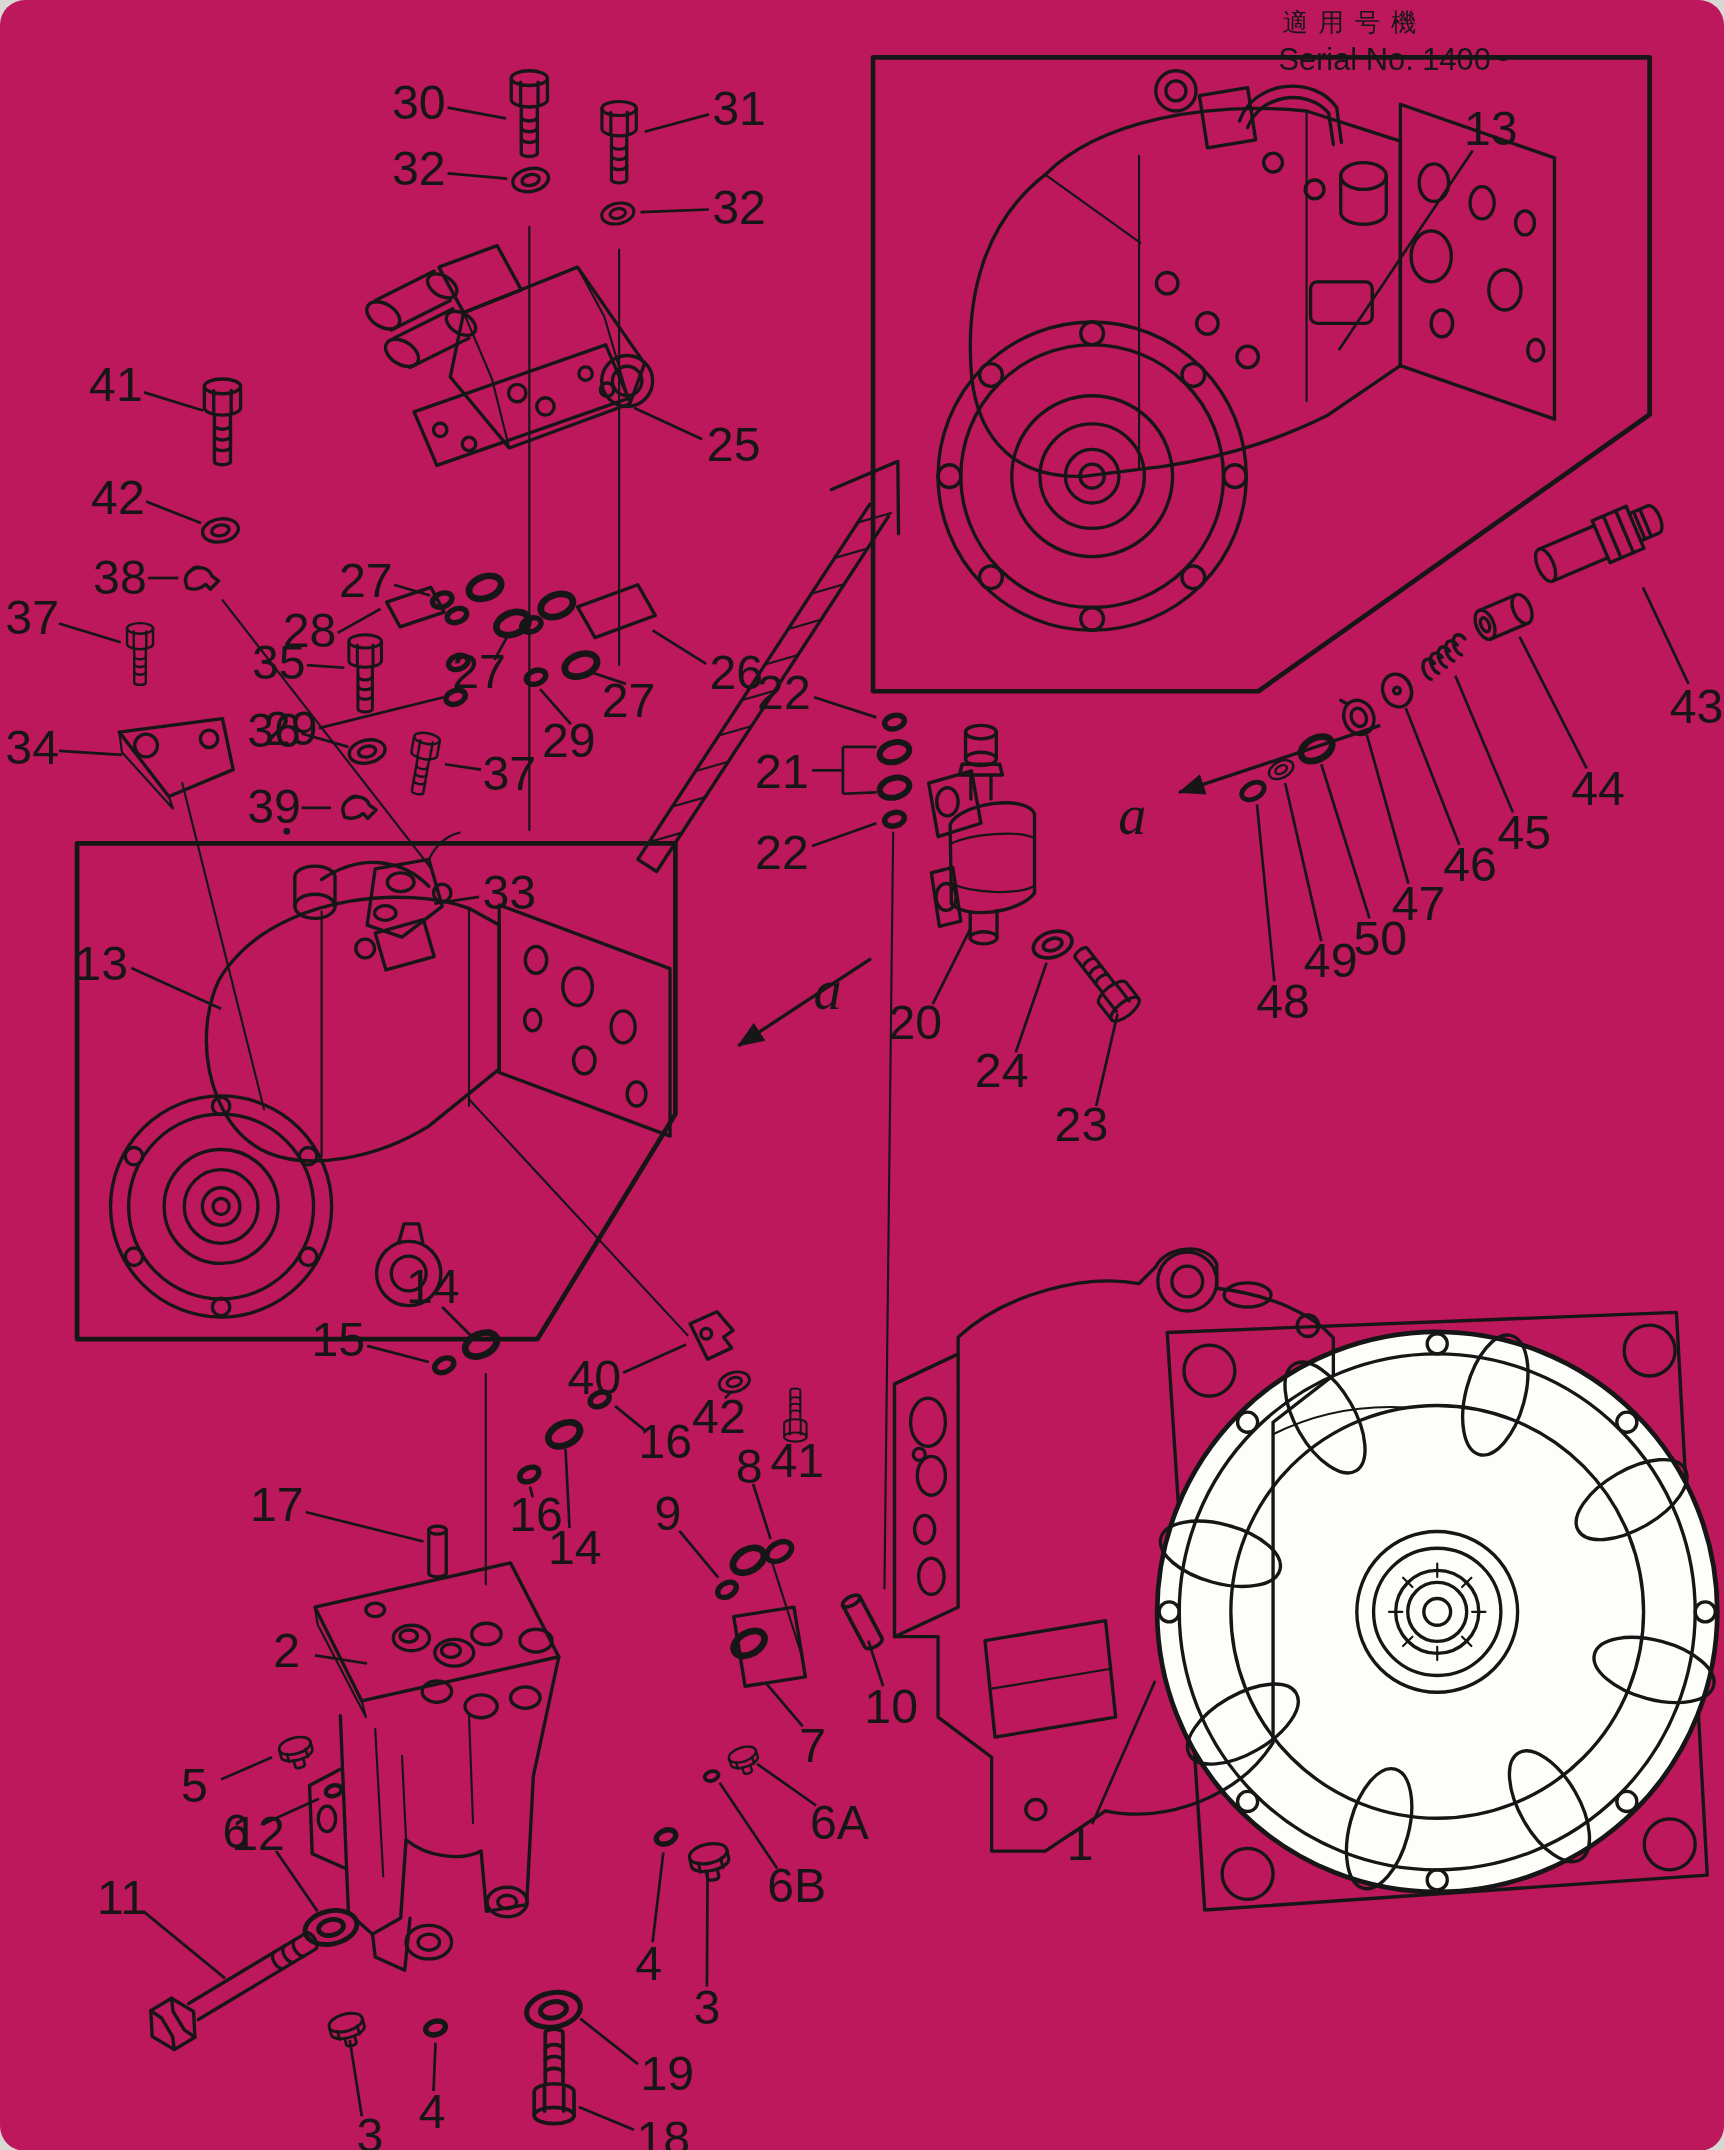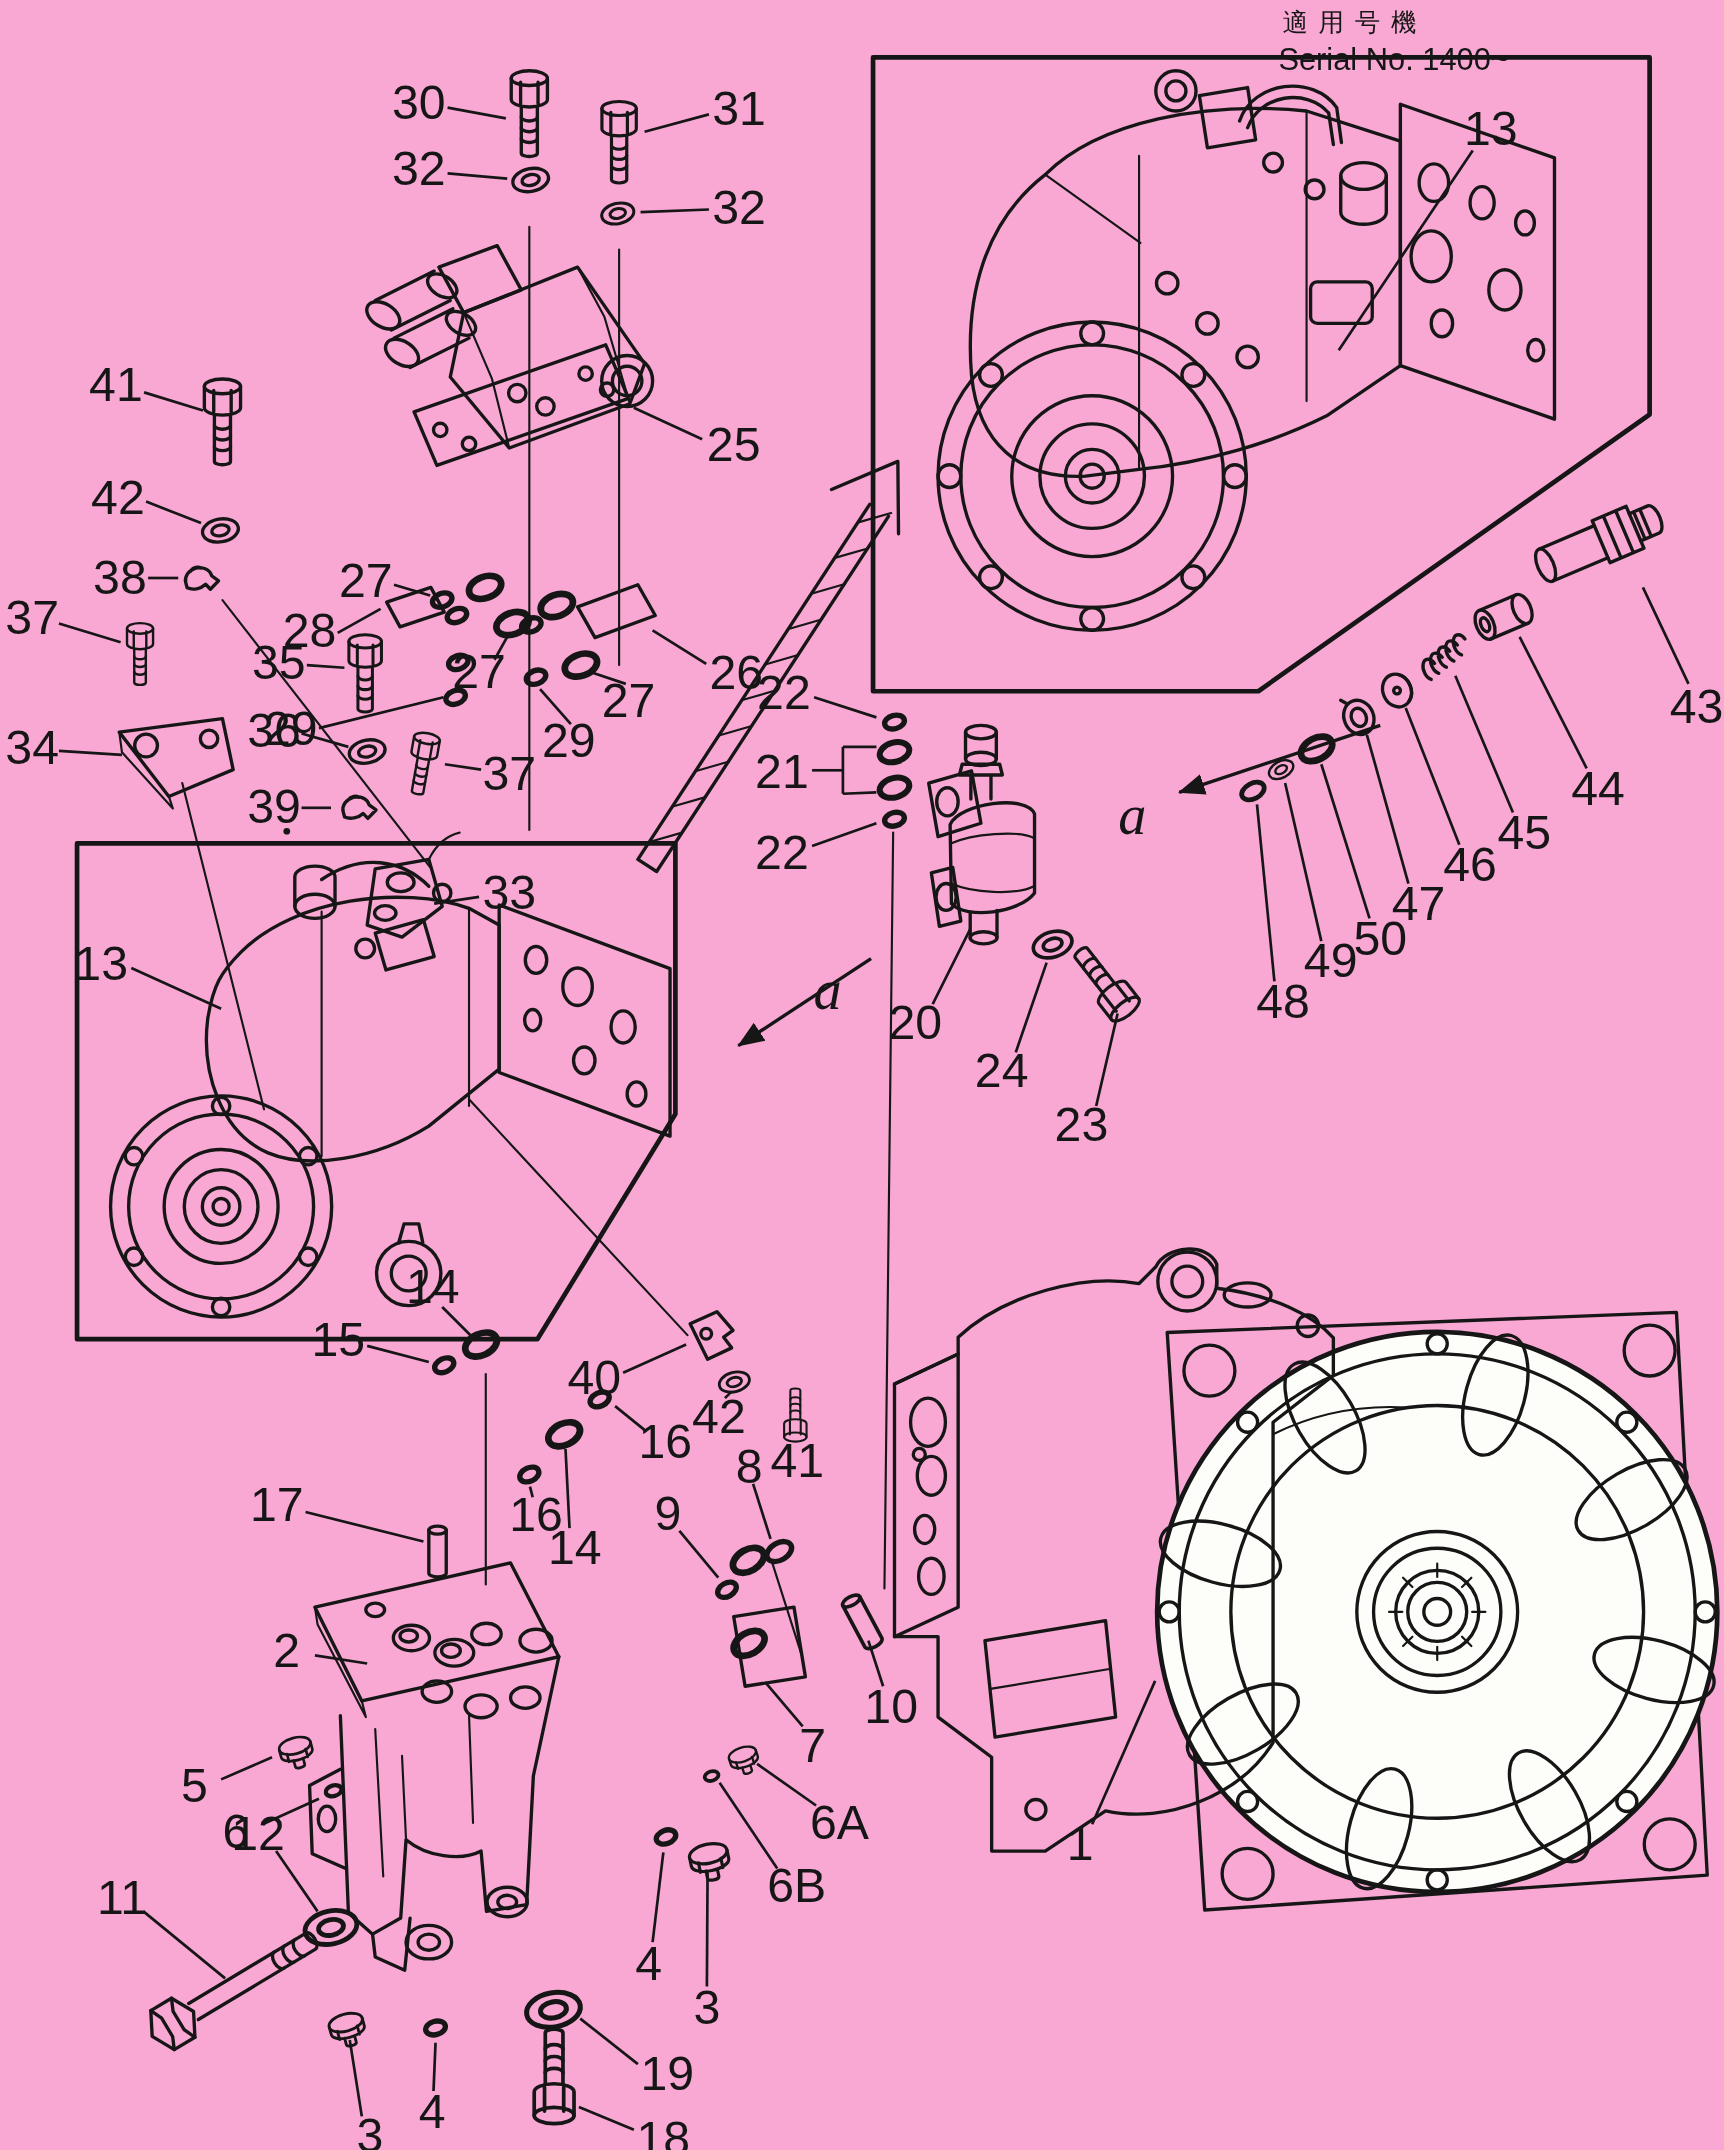--- a/index.html
+++ b/index.html
@@ -1,16 +1,16 @@
 <!DOCTYPE html>
 <html style="font-size:10.7px"><head>
 <meta charset="utf-8">
 <style>
   html,body{margin:0;padding:0;background:#d9d9d4;}
-  #page{position:relative;width:1724px;height:2151px;background:#f9a8d4;overflow:hidden;}
+  #page{position:relative;width:1724px;height:2151px;background:#be185d;overflow:hidden;border-radius:25px;}
   svg{position:absolute;left:0;top:0;}
   .ink{stroke:#161616;fill:none;stroke-width:5;stroke-linecap:round;stroke-linejoin:round;}
   .thin{stroke-width:3.2;}
   .thick{stroke-width:7;}
   .wfill{fill:#fdfdfa;}
   .callout{font-family:"Liberation Sans",sans-serif;font-size:72px;fill:#161616;text-anchor:middle;}
   .callout.italic{font-family:"Liberation Serif",serif;font-style:italic;font-size:84px;}
   .leader{fill:none;stroke:#161616;stroke-width:4;}
   .varrow{fill:none;stroke:#161616;stroke-width:5;}
   .hdr-kanji{font-family:"Liberation Sans",sans-serif;font-size:38px;letter-spacing:16px;fill:#161616;}

